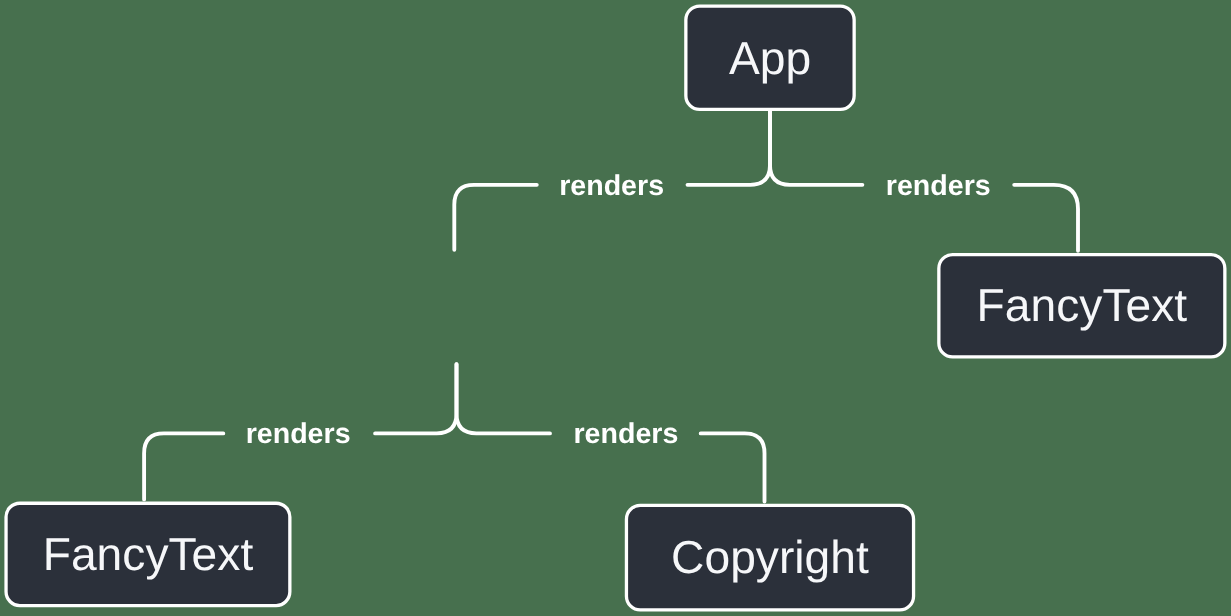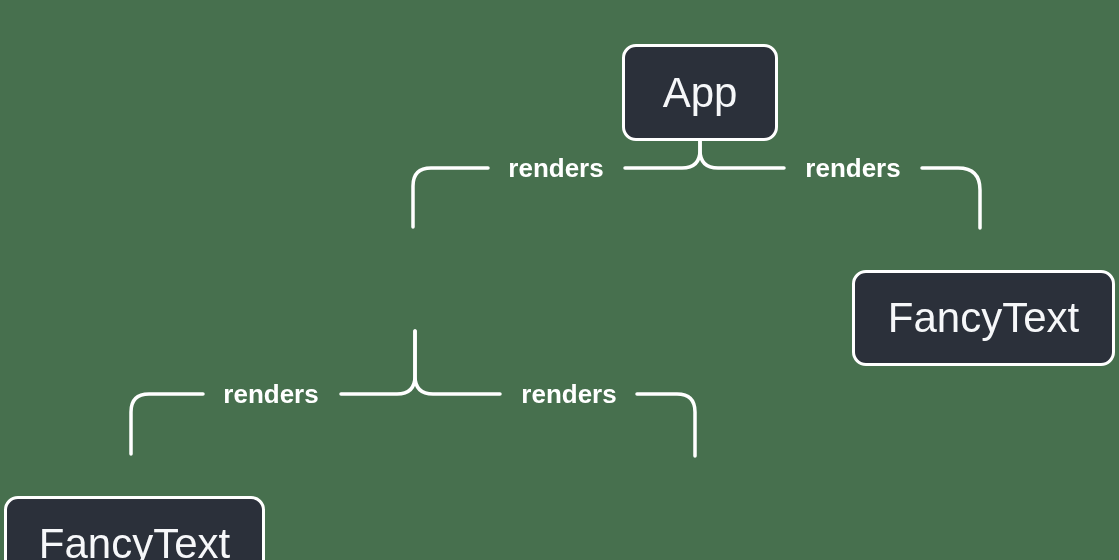--- a/index.html
+++ b/index.html
@@ -42,21 +42,20 @@
     border: 3px solid var(--node-border);
     border-radius: 14px;
     color: var(--node-text);
     font-size: 42px;
     font-weight: 400;
     display: flex;
     align-items: center;
     justify-content: center;
     white-space: nowrap;
     line-height: 1;
-    margin-top: 40px;
   }
   .edge-label {
     position: absolute;
     transform: translate(-50%, -50%);
     color: var(--label-text);
     font-size: 26px;
     font-weight: 700;
     line-height: 1;
     white-space: nowrap;
   }
@@ -79,20 +78,23 @@
 
 
   <div class="node" style="left:852px; top:230px; width:263px; height:96px;">
     <span>FancyText</span>
   </div>
 
   <div class="node" style="left:4px; top:456px; width:261px; height:96px;">
     <span>FancyText</span>
   </div>
 
+  <div class="node" style="left:568px; top:458px; width:264px; height:98px;">
+    <span>Copyright</span>
+  </div>
 
   <div class="edge-label" style="left:556px; top:168px;">renders</div>
 
   <div class="edge-label" style="left:853px; top:168px;">renders</div>
 
   <div class="edge-label" style="left:271px; top:394px;">renders</div>
 
   <div class="edge-label" style="left:569px; top:394px;">renders</div>
 
 </div>

